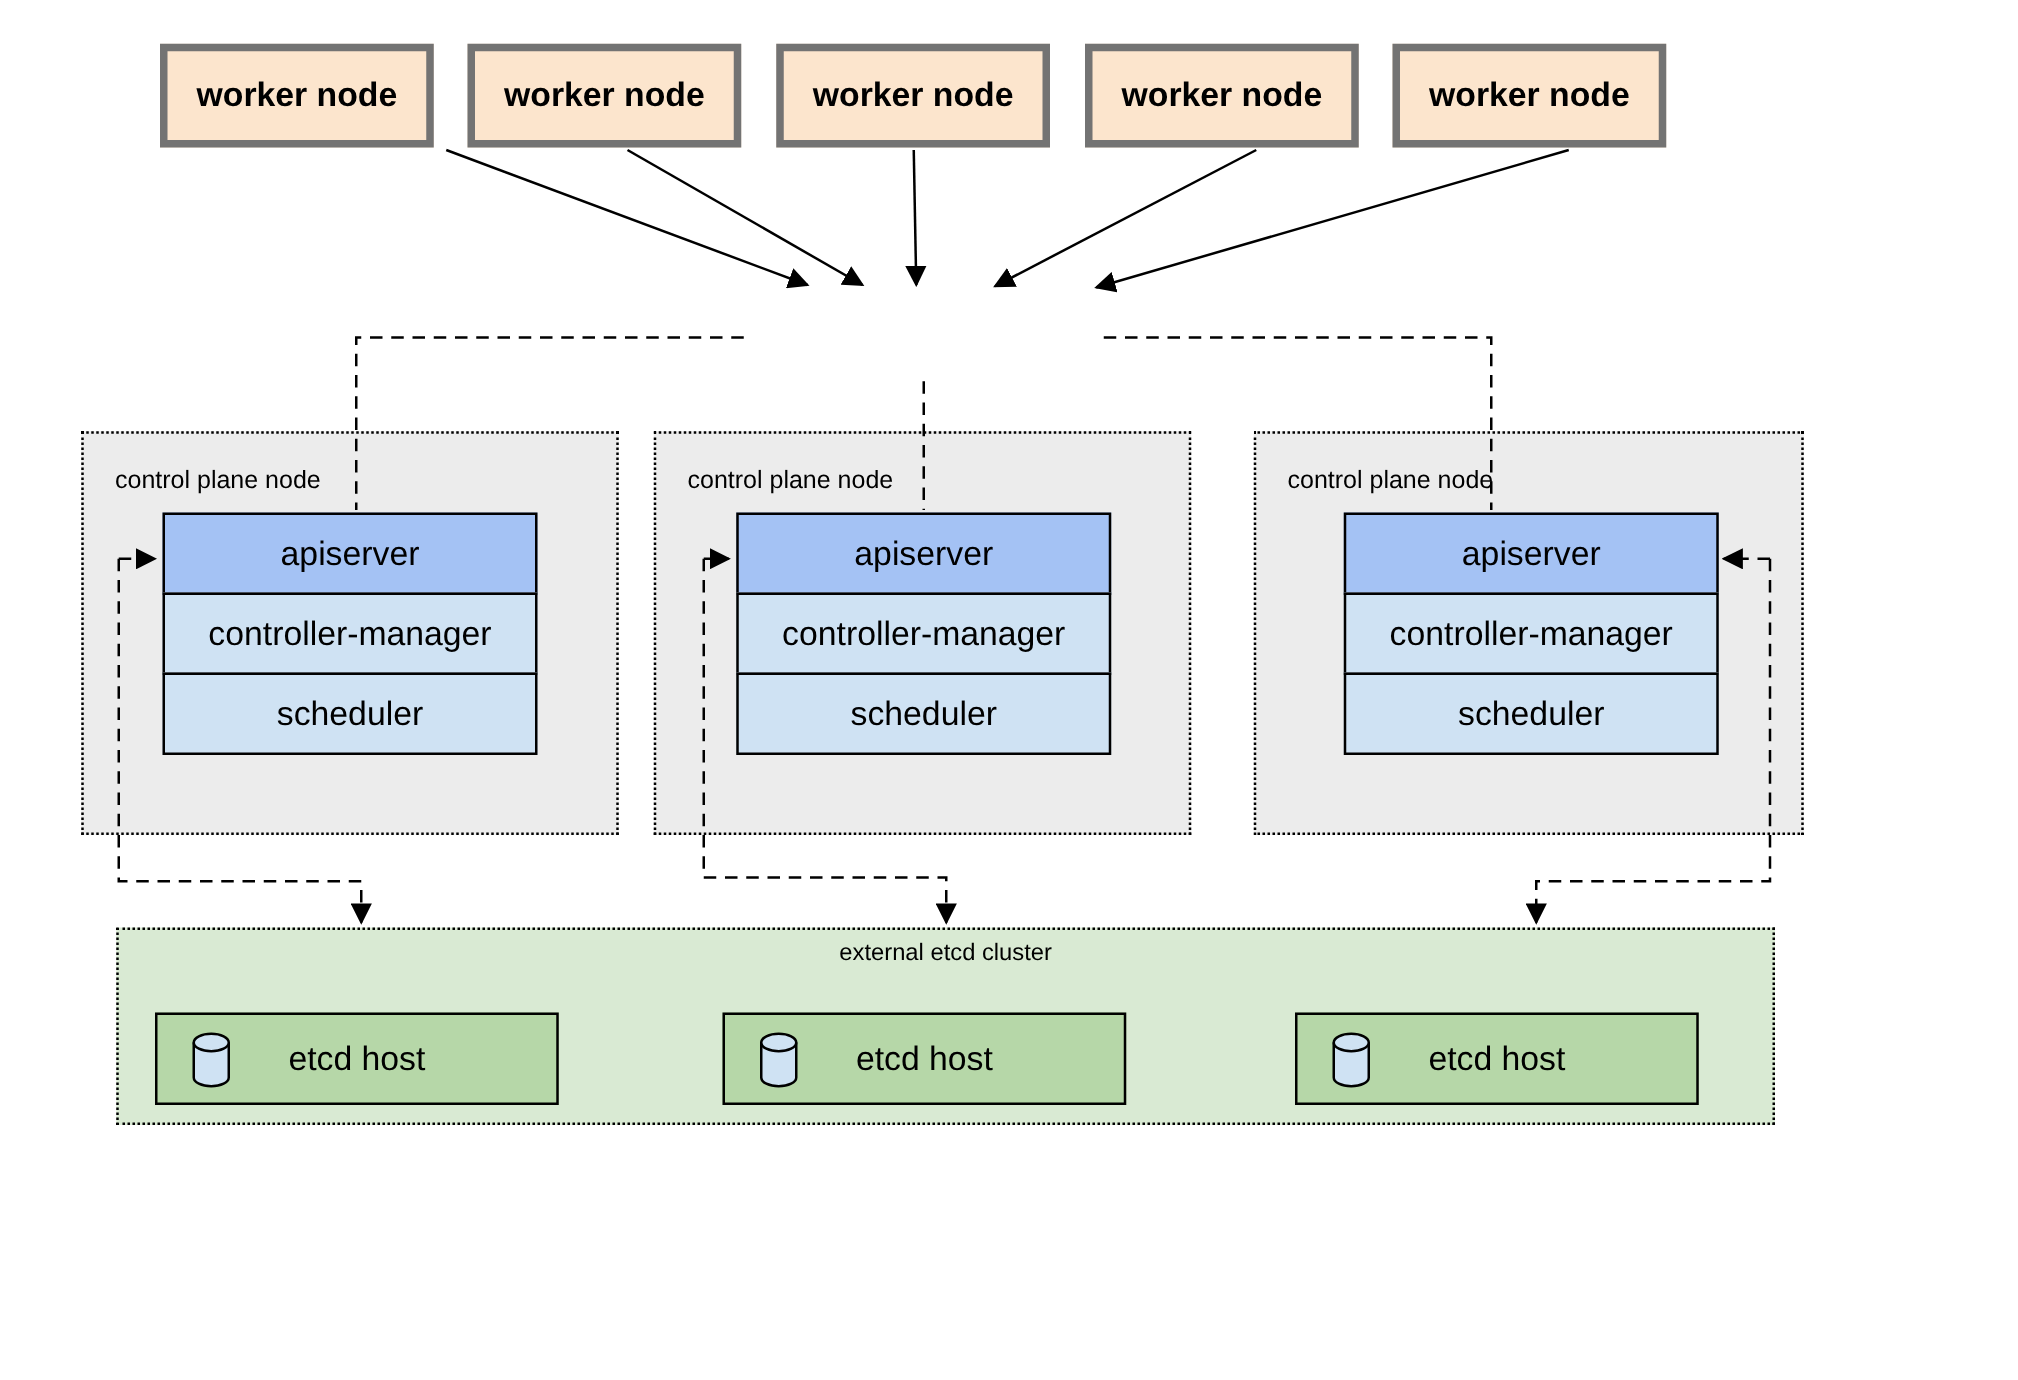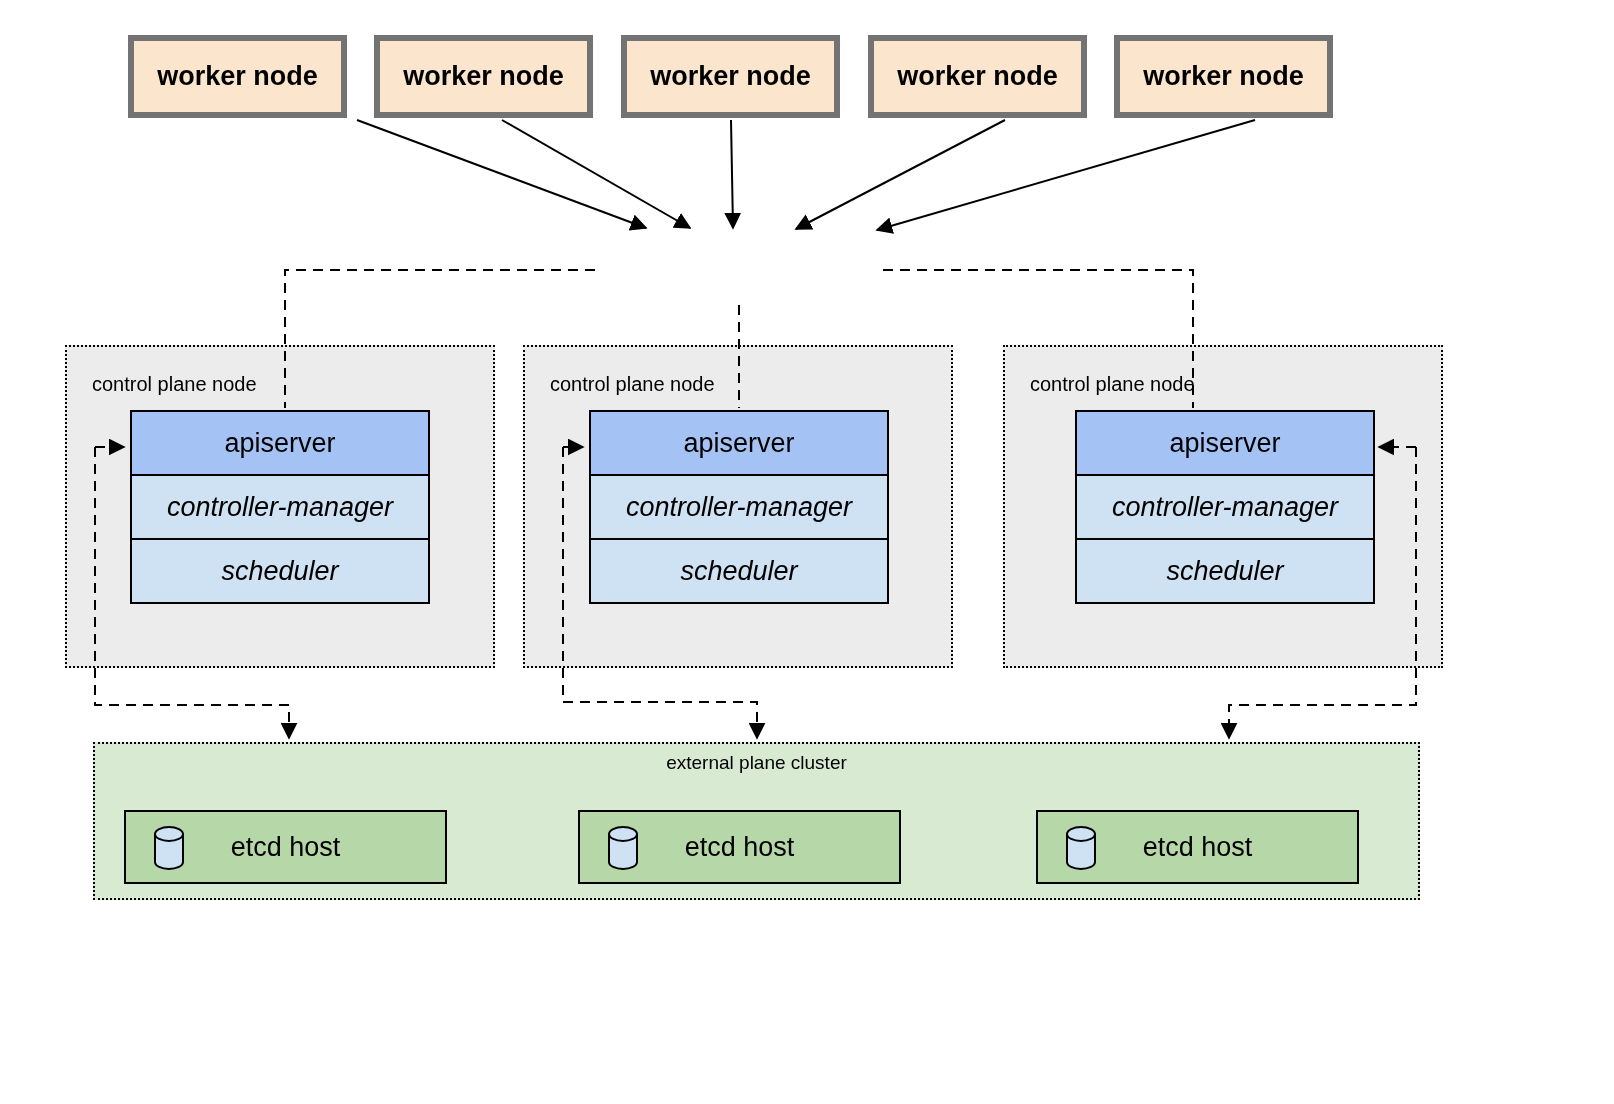--- a/index.html
+++ b/index.html
@@ -20,21 +20,21 @@
   }
   .cp-label{
     position:absolute;left:13px;top:26px;font-size:20px;white-space:nowrap;margin-left:12px;
   }
   .stack{position:absolute;left:0;top:0;}
   .comp-row{
     box-sizing:border-box;width:300px;height:66px;border:2px solid #000;
     display:flex;align-items:center;justify-content:center;
     font-size:27px;background:var(--component-fill);
   }
-  .comp-row + .comp-row{margin-top:-2px;font-style:italic;}
+  .comp-row + .comp-row{margin-top:-2px;}
   .comp-row.apiserver{background:var(--apiserver-fill);}
   .etcd-cluster{
     background:var(--etcd-cluster-fill);
     border:2px dotted #000;
   }
   .etcd-title{
     position:absolute;left:0;top:8px;width:100%;text-align:center;
     font-size:19px;
   }
   .etcd-host{
@@ -114,21 +114,21 @@
       <div class="comp-row">
         <span>controller-manager</span>
       </div>
       <div class="comp-row">
         <span>scheduler</span>
       </div>
     </div>
   </div>
 
   <div class="abs etcd-cluster" style="left:93px;top:742px;width:1327px;height:158px;">
-    <span class="etcd-title">external plane cluster</span>
+    <span class="etcd-title">external etcd cluster</span>
 
     <div class="abs etcd-host" style="left:29px;top:66px;width:323px;height:74px;">
       <svg class="db-icon" width="34" height="46" viewBox="0 0 34 46">
         <path d="M3 9 V37 A14 7 0 0 0 31 37 V9" fill="var(--database-icon-fill)" stroke="#000" stroke-width="2"></path>
         <ellipse cx="17" cy="9" rx="14" ry="7" fill="var(--database-icon-fill)" stroke="#000" stroke-width="2"></ellipse>
       </svg>
       <span class="host-label">etcd host</span>
     </div>
 
     <div class="abs etcd-host" style="left:483px;top:66px;width:323px;height:74px;">

